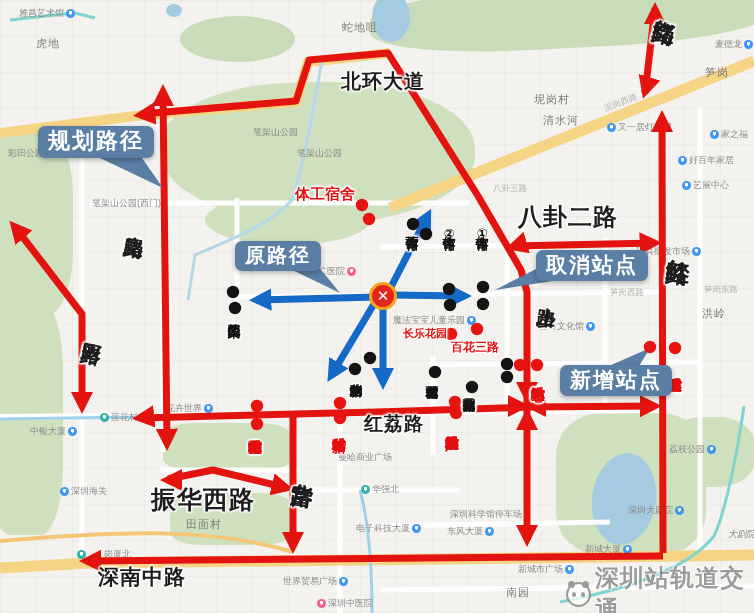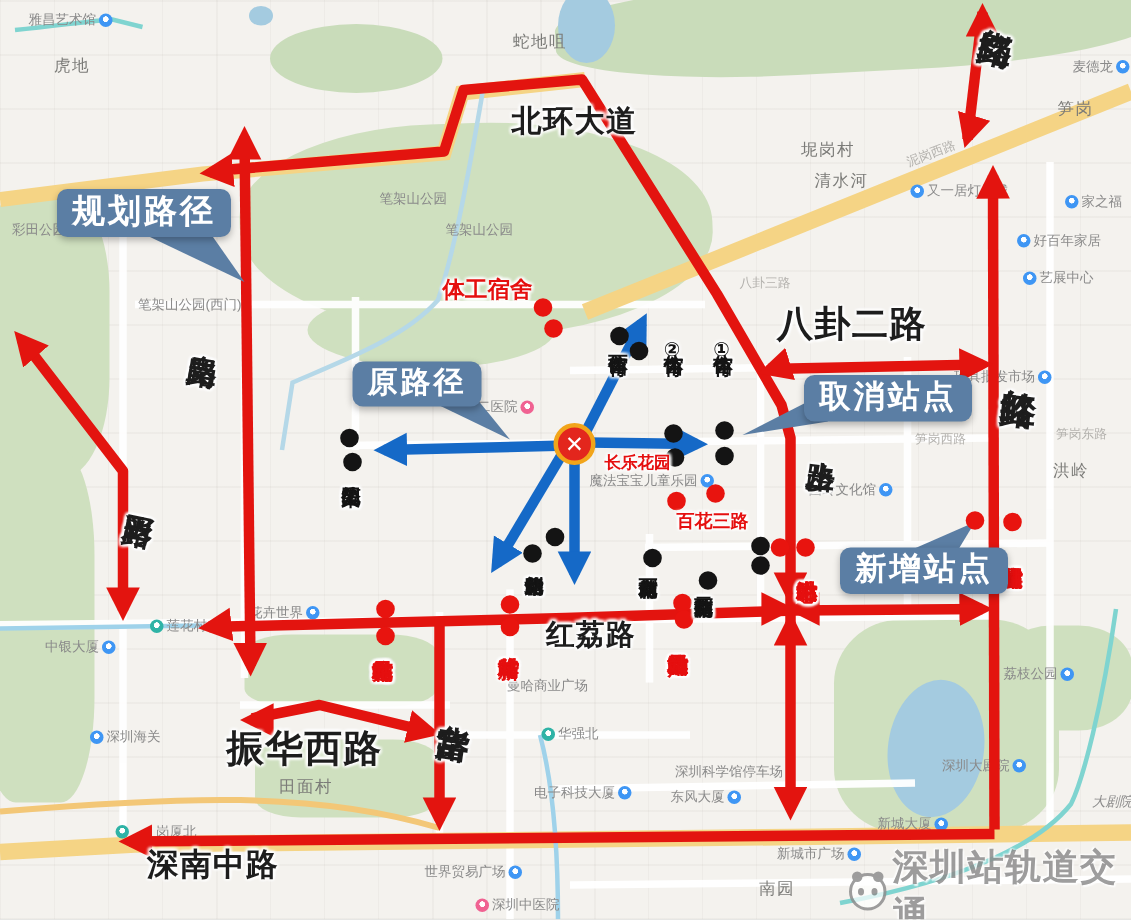--- a/index.html
+++ b/index.html
@@ -363,21 +363,21 @@
       <div class="lbl st-black v" style="left: 227px; top: 314px; font-size: 13px;">笔架山公园</div>
       <div class="lbl st-black v" style="left: 349px; top: 374px; font-size: 12.5px;">华新路北侧站</div>
       <div class="lbl st-black v" style="left: 425px; top: 376px; font-size: 12.5px;">百花村南侧站</div>
       <div class="lbl st-black v" style="left: 462px; top: 389px; font-size: 12.5px;">百花二路南侧站</div>
       <div class="lbl st-red v" style="left: 248px; top: 429px; font-size: 14px;">花卉世界临时站</div>
       <div class="lbl st-red v" style="left: 332px; top: 427px; font-size: 14px;">华新村临时站</div>
       <div class="lbl st-red v" style="left: 445px; top: 425px; font-size: 14px;">群星广场临时站</div>
       <div class="lbl st-red v" style="left: 531px; top: 376px; font-size: 14px;">计生中心临时站</div>
       <div class="lbl st-red v" style="left: 668px; top: 367px; font-size: 14px;">建设集团临时站</div>
       <div class="lbl st-red" style="left: 295px; top: 186px; font-size: 15px;">体工宿舍</div>
-      <div class="lbl st-red" style="left: 403px; top: 304px; font-size: 11px;">长乐花园</div>
+      <div class="lbl st-red" style="left: 403px; top: 328px; font-size: 11px;">长乐花园</div>
       <div class="lbl st-red" style="left: 451px; top: 341px; font-size: 12px;">百花三路</div>
     </div>
 
   <div class="center-x">✕</div>
 
   <div class="callout" style="left:38px;top:126px;font-size:22px;">规划路径</div>
   <div class="callout" style="left:235px;top:241px;font-size:20px;">原路径</div>
   <div class="callout" style="left:536px;top:250px;font-size:21px;">取消站点</div>
   <div class="callout" style="left:560px;top:365px;font-size:21px;">新增站点</div>
 

